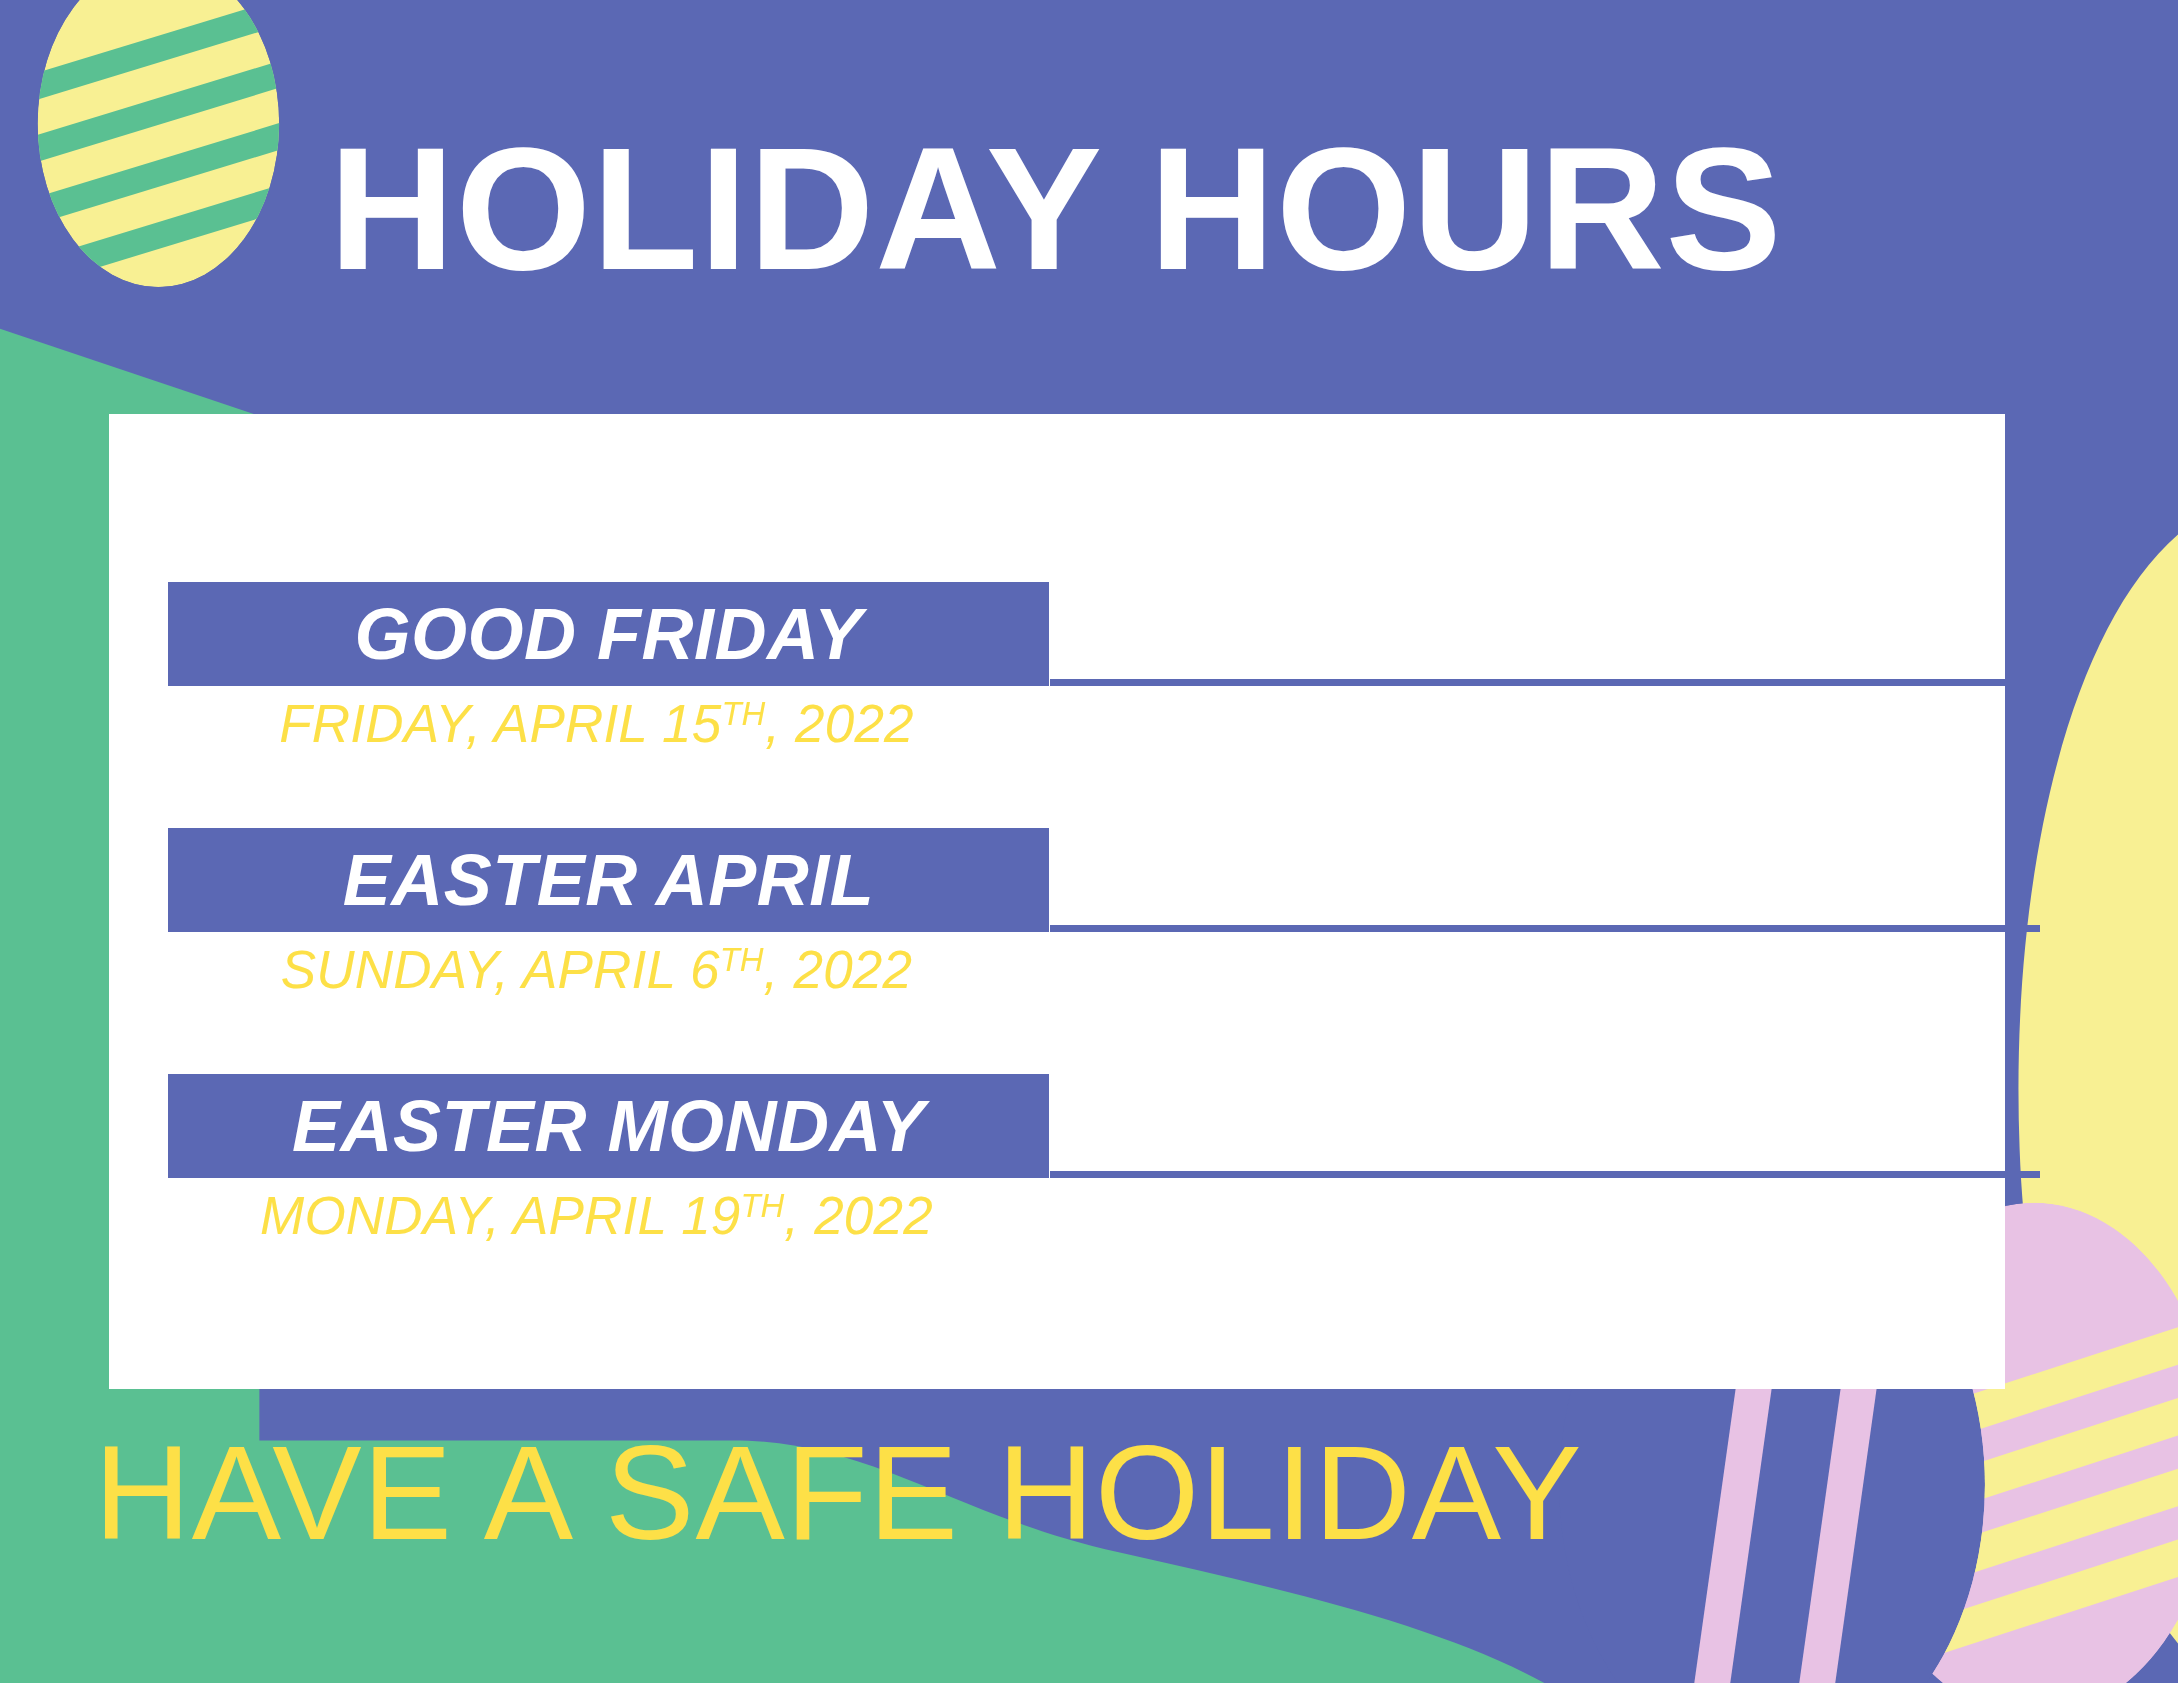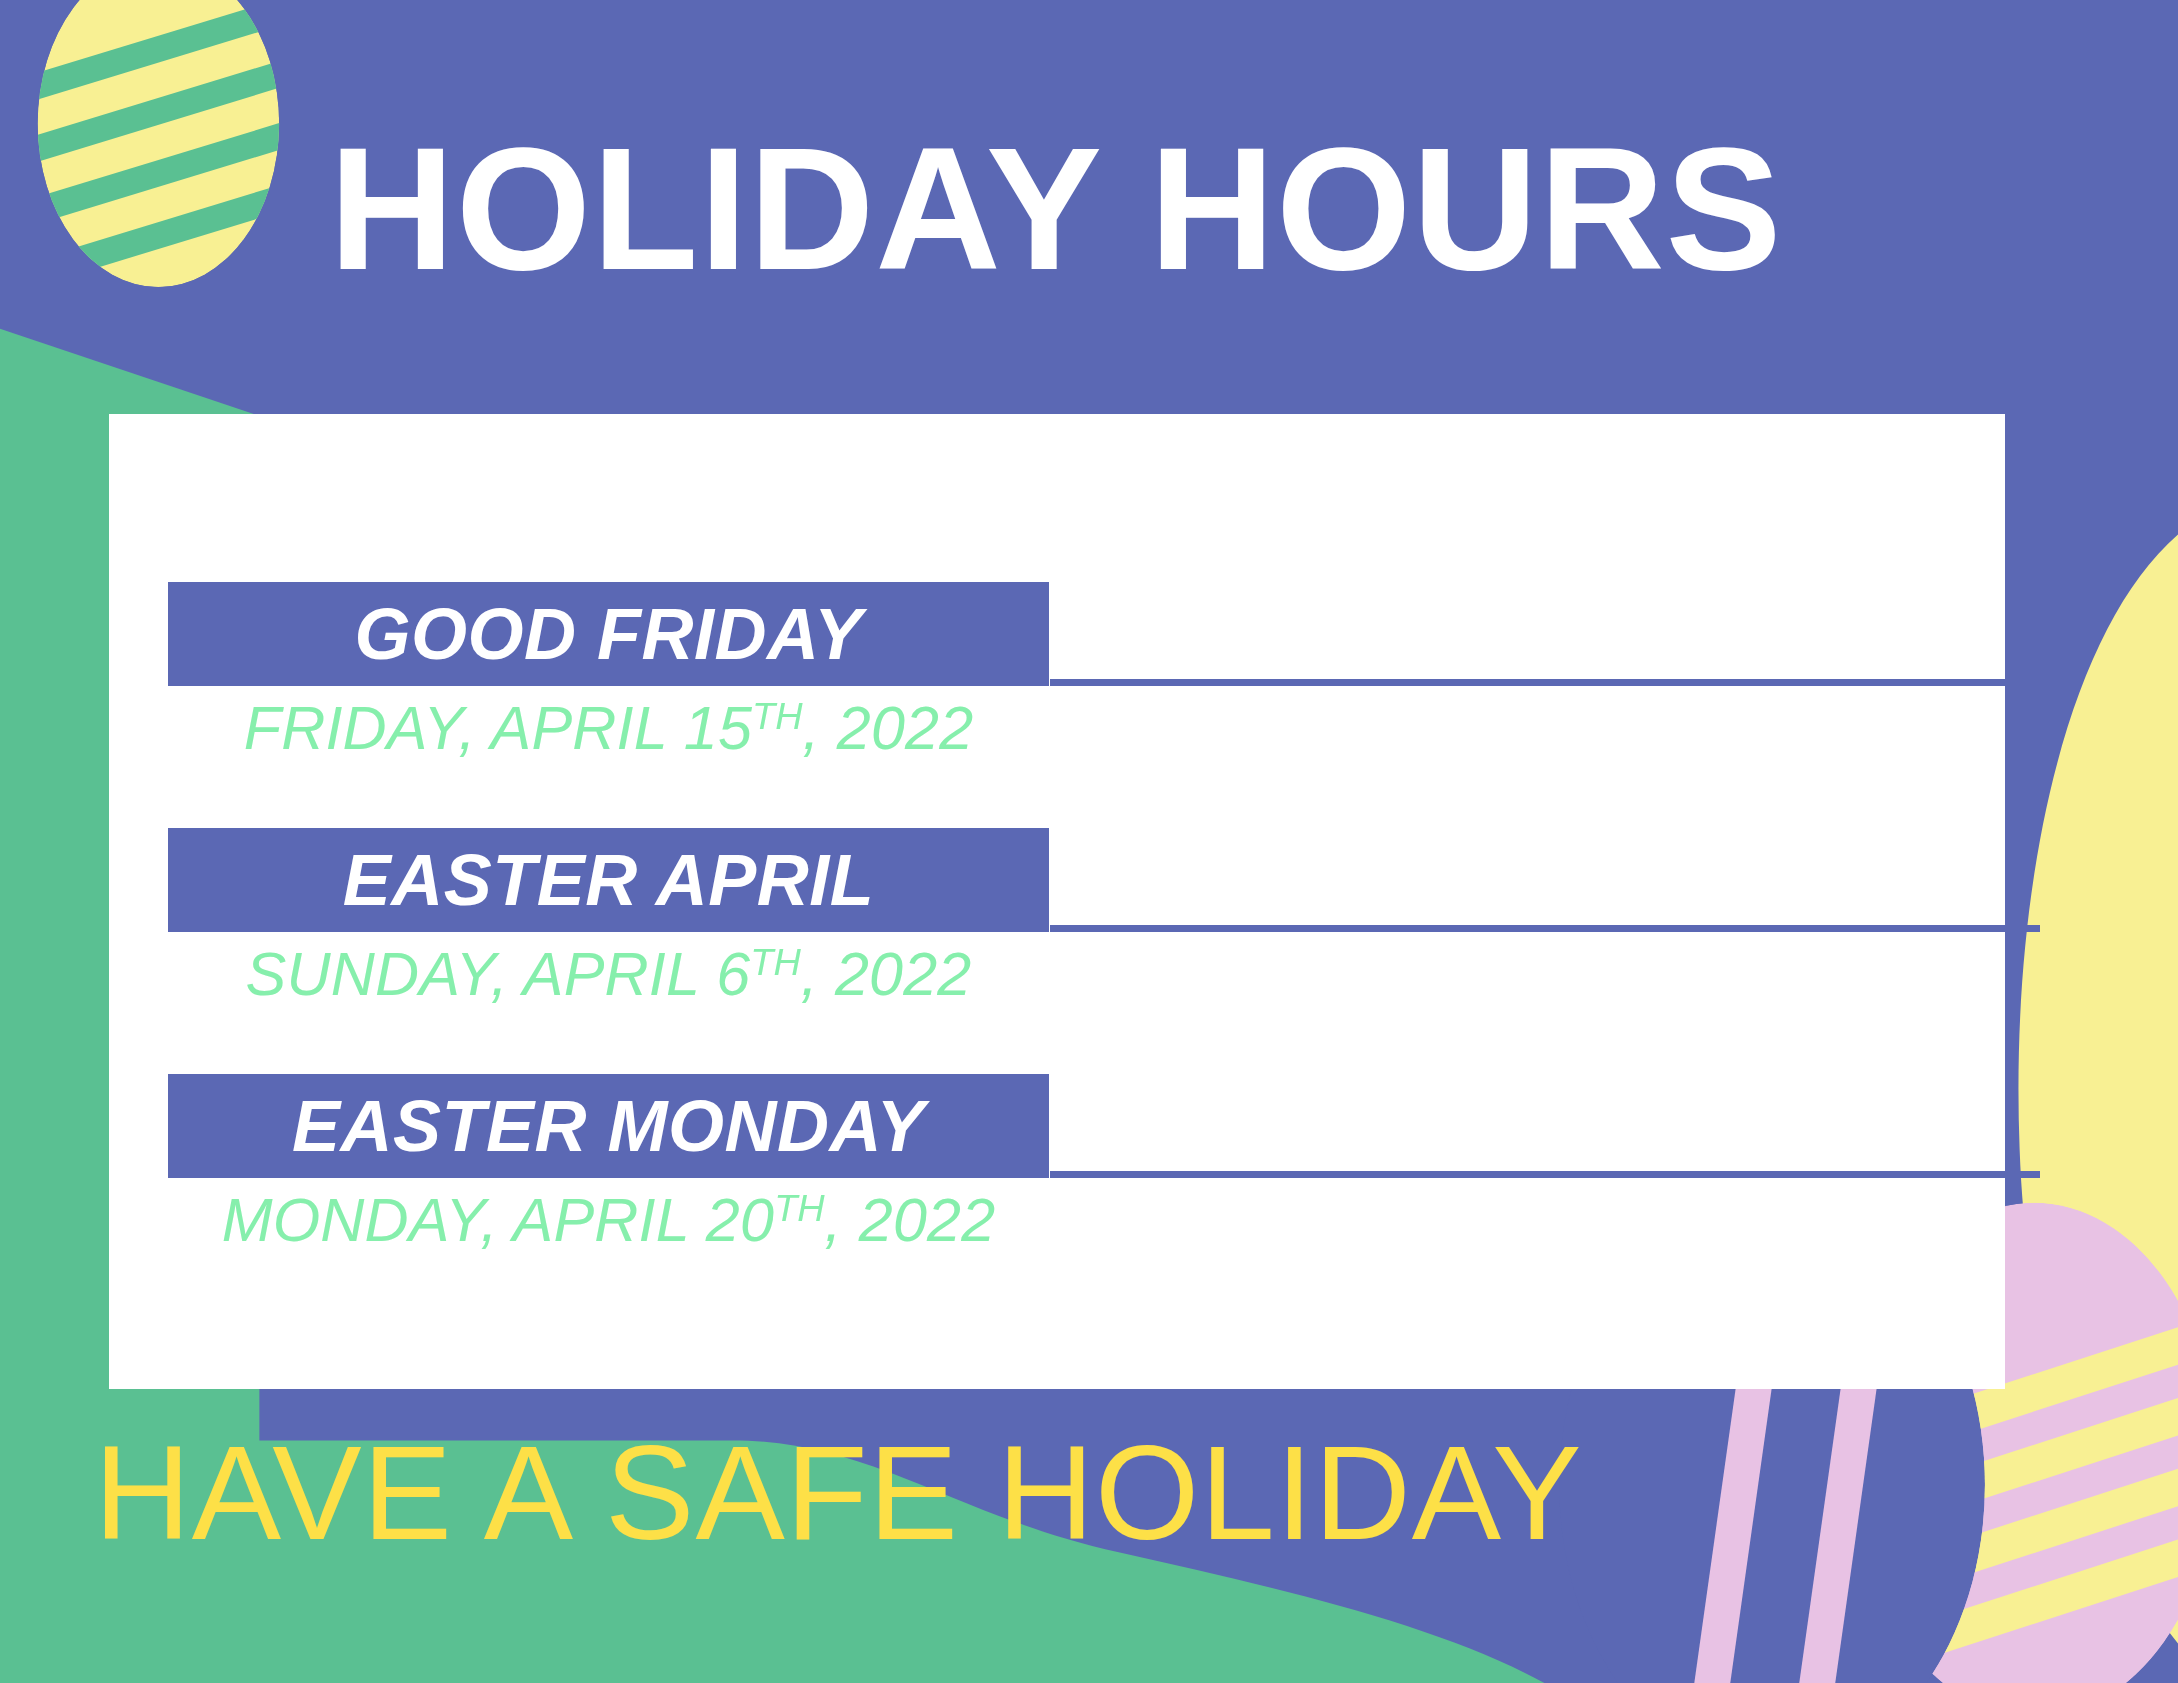--- a/index.html
+++ b/index.html
@@ -94,26 +94,26 @@
     position: absolute;
     left: 941px;
     top: 125px;
     width: 990px;
     height: 7px;
     background: #5b68b4;
   }
 
   .entry-date {
     position: absolute;
-    left: 59px;
+    left: 47px;
     top: 139px;
     width: 881px;
     text-align: center;
-    color: #86efac;
-    font-size: 61px;
+    color: #fde047;
+    font-size: 53px;
     font-weight: 400;
     letter-spacing: 0.2px;
     white-space: nowrap;
     font-family: "Liberation Sans", sans-serif;
   }
   .entry-date sup {
     font-size: 0.62em;
     vertical-align: 0.52em;
     letter-spacing: 0;
   }
@@ -215,21 +215,21 @@
       </div>
       <div class="entry-rule"></div>
       <div class="entry-date"><span>SUNDAY, APRIL 6</span><sup>TH</sup><span>, 2022</span></div>
     </div>
 
     <div class="entry">
       <div class="entry-band">
         <span class="entry-band-label">EASTER MONDAY</span>
       </div>
       <div class="entry-rule"></div>
-      <div class="entry-date"><span>MONDAY, APRIL 20</span><sup>TH</sup><span>, 2022</span></div>
+      <div class="entry-date"><span>MONDAY, APRIL 19</span><sup>TH</sup><span>, 2022</span></div>
     </div>
 
   </div>
 
   <div class="footer-text">HAVE A SAFE HOLIDAY</div>
 
 </div>
 
 
 </body></html>

